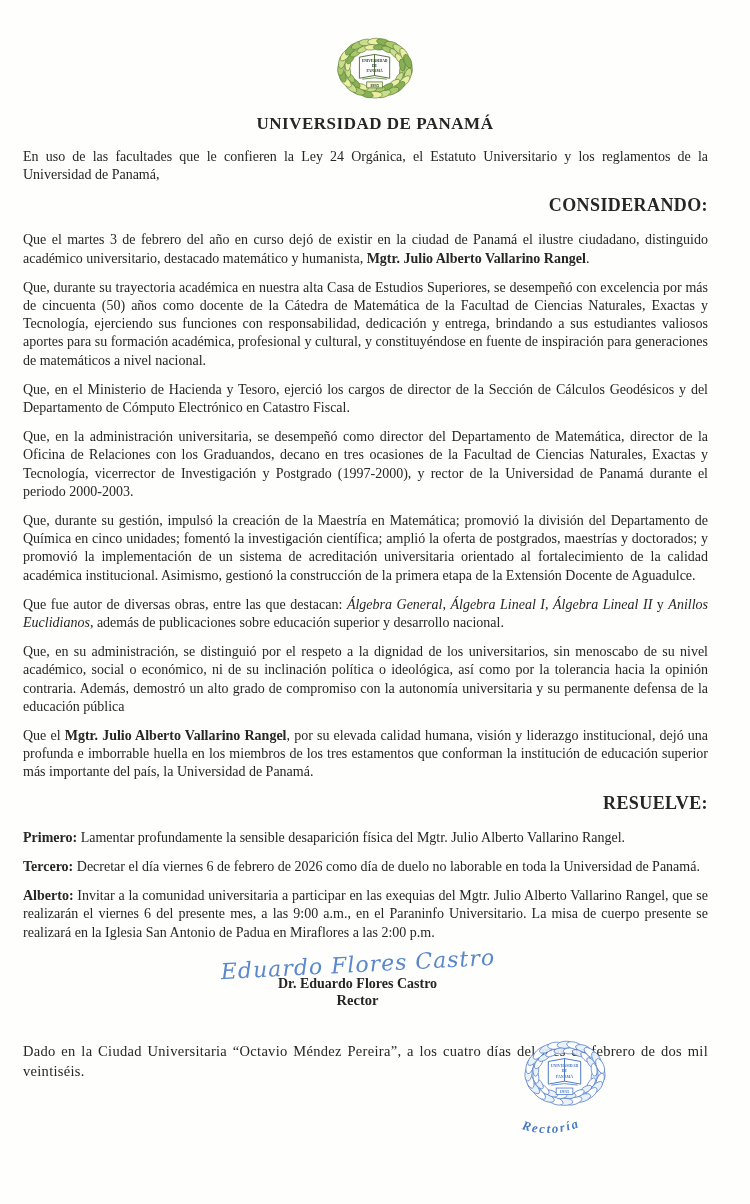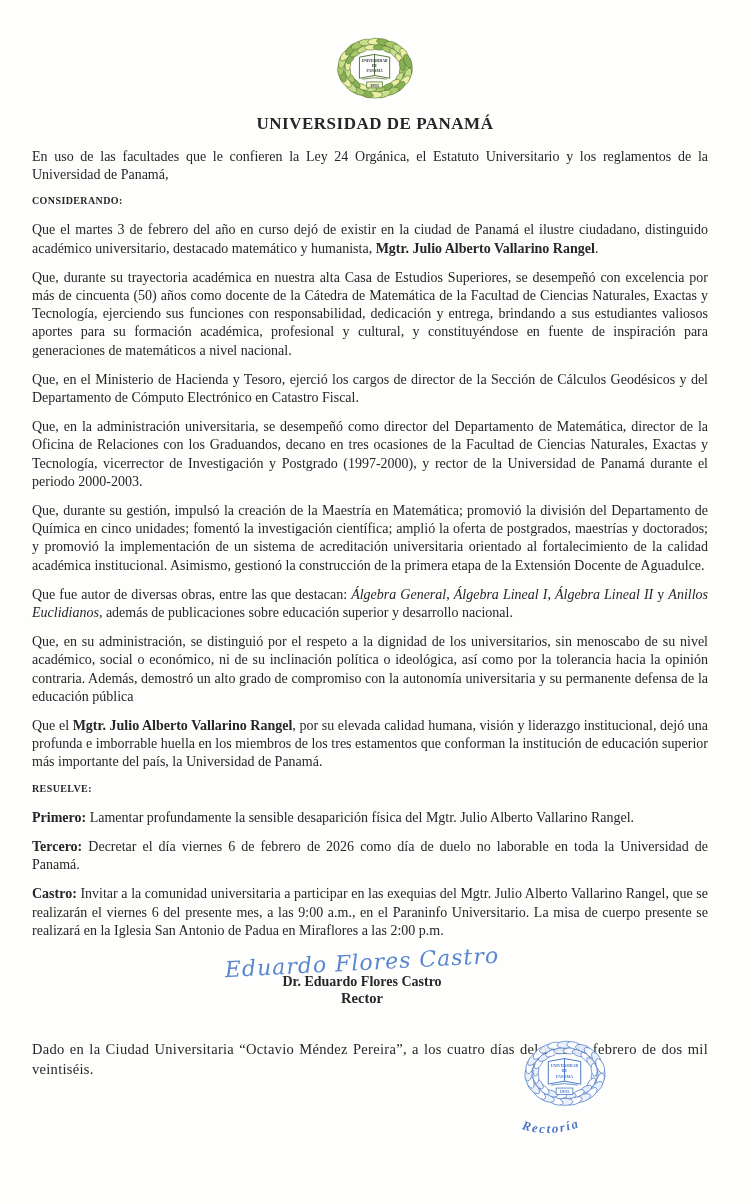--- a/index.html
+++ b/index.html
@@ -2,26 +2,26 @@
 <html><head>
 <meta charset="utf-8">
 <style>
   html,body{margin:0;padding:0;background:#e8e8e8;}
   .page{
     width:750px;height:1204px;position:relative;margin:0 auto;
     background:#fefefdff;background:#fefefd;
     font-family:"Liberation Serif", serif;color:#262626;overflow:hidden;
     box-sizing:border-box;
   }
-  .content{padding:0 42px 0 32px;}
+  .content{padding:0 42px 0 23px;}
   .hdr{text-align:center;padding-top:30px;}
   .logo-svg{width:110px;height:80px;display:block;margin:0 auto;}
   .doc-title{font-size:17px;font-weight:bold;letter-spacing:0.5px;margin:4px 0 0 0;}
   p.body{font-size:14px;line-height:18.2px;text-align:justify;margin:0 0 11px 0;}
-  h2.center-head{text-align:left;font-size:10px;font-weight:bold;margin:3px 0 15px 0;letter-spacing:0.4px;}
+  h2.center-head{text-align:right;font-size:18px;font-weight:bold;margin:3px 0 15px 0;letter-spacing:0.4px;}
   .b{font-weight:bold;}
   .i{font-style:italic;}
   .lead{font-weight:bold;}
   .sig-row{position:relative;height:74px;margin-top:4px;}
   .sig-block{width:340px;margin:0 auto;text-align:center;position:relative;left:-8px;}
   .sig-script{
     font-family:"DejaVu Serif", serif;font-style:italic;
     color:#5b87cd;font-size:22px;line-height:24px;
     transform:rotate(-3deg);letter-spacing:1px;white-space:nowrap;
   }
@@ -112,21 +112,21 @@
         <p class="body"><span>Que fue autor de diversas obras, entre las que destacan: </span><span class="i">Álgebra General</span><span>, </span><span class="i">Álgebra Lineal I</span><span>, </span><span class="i">Álgebra Lineal II</span><span> y </span><span class="i">Anillos Euclidianos</span><span>, además de publicaciones sobre educación superior y desarrollo nacional.</span></p>
         <p class="body"><span>Que, en su administración, se distinguió por el respeto a la dignidad de los universitarios, sin menoscabo de su nivel académico, social o económico, ni de su inclinación política o ideológica, así como por la tolerancia hacia la opinión contraria.  Además, demostró un alto grado de compromiso con la autonomía universitaria y su permanente defensa de la educación pública</span></p>
         <p class="body"><span>Que el </span><span class="b">Mgtr. Julio Alberto Vallarino Rangel</span><span>, por su elevada calidad humana, visión y liderazgo institucional, dejó una profunda e imborrable huella en los miembros de los tres estamentos que conforman la institución de educación superior más importante del país, la Universidad de Panamá.</span></p>
       </div>
 
     <h2 class="center-head" style="margin-top:10px">RESUELVE:</h2>
 
     <div>
         <p class="body"><span class="lead">Primero:</span><span> Lamentar profundamente la sensible desaparición física del Mgtr. Julio Alberto Vallarino Rangel.</span></p>
         <p class="body"><span class="lead">Tercero:</span><span> Decretar el día viernes 6 de febrero de 2026 como día de duelo no laborable en toda la Universidad de Panamá.</span></p>
-        <p class="body"><span class="lead">Castro:</span><span> Invitar a la comunidad universitaria a participar en las exequias del Mgtr. Julio Alberto Vallarino Rangel, que se realizarán el viernes 6 del presente mes, a las 9:00 a.m., en el Paraninfo Universitario. La misa de cuerpo presente se realizará en la Iglesia San Antonio de Padua en Miraflores a las 2:00 p.m.</span></p>
+        <p class="body"><span class="lead">Alberto:</span><span> Invitar a la comunidad universitaria a participar en las exequias del Mgtr. Julio Alberto Vallarino Rangel, que se realizarán el viernes 6 del presente mes, a las 9:00 a.m., en el Paraninfo Universitario. La misa de cuerpo presente se realizará en la Iglesia San Antonio de Padua en Miraflores a las 2:00 p.m.</span></p>
       </div>
 
     <div class="sig-row">
       <div class="sig-block">
         <div class="sig-script">Eduardo Flores Castro</div>
         <div class="sig-name">Dr. Eduardo Flores Castro</div>
         <div class="sig-role">Rector</div>
       </div>
     </div>
 

